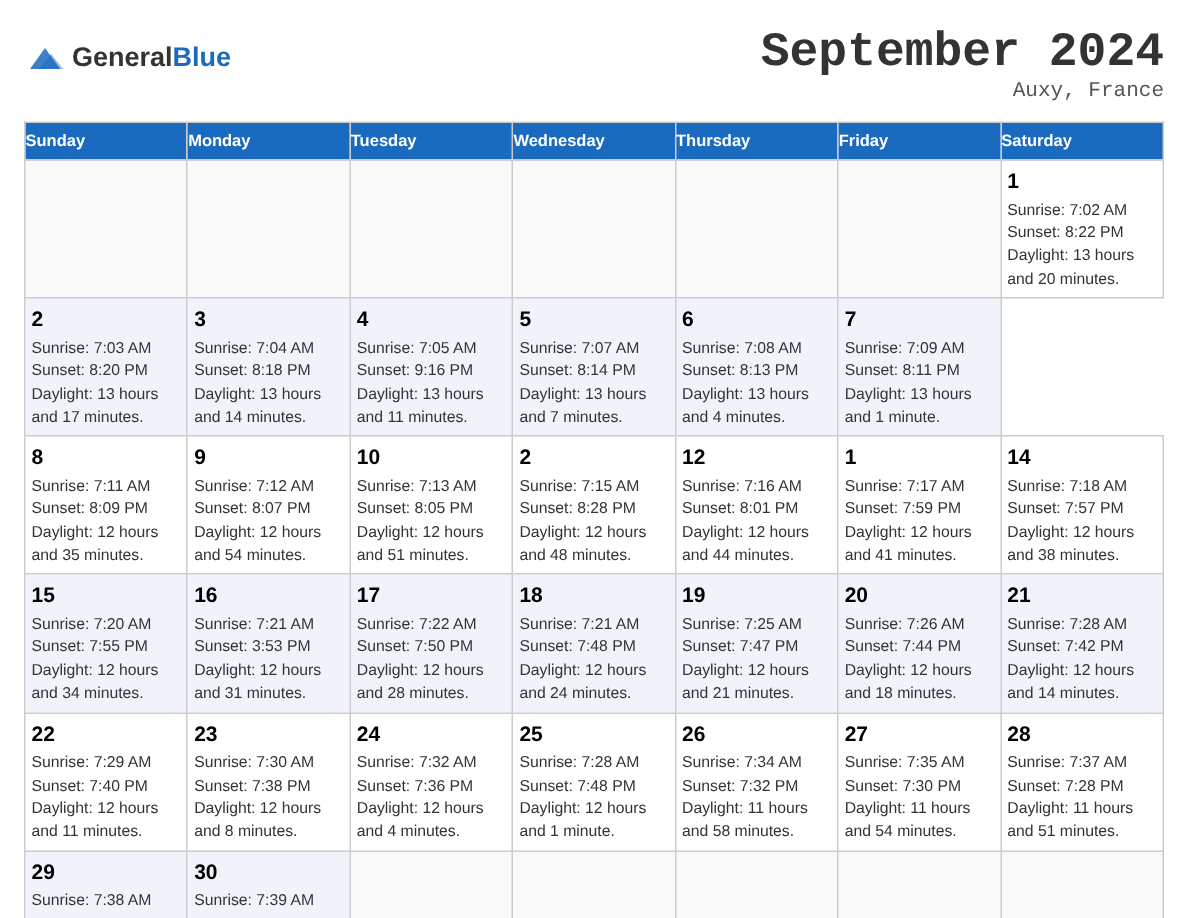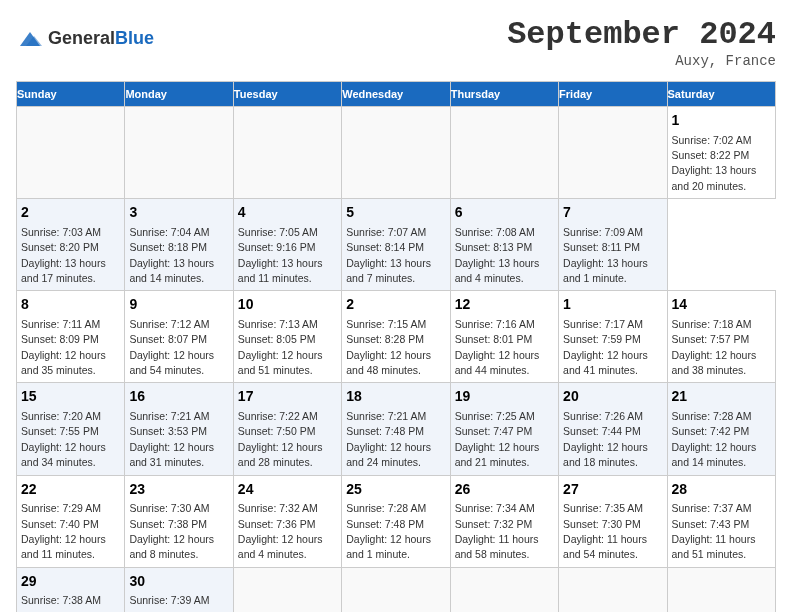--- a/index.html
+++ b/index.html
@@ -146,21 +146,21 @@
         <td><span class="day-num">20</span><span class="day-info">Sunrise: 7:26 AM</span><br><span class="day-info">Sunset: 7:44 PM</span><br><span class="day-info">Daylight: 12 hours and 18 minutes.</span></td>
         <td><span class="day-num">21</span><span class="day-info">Sunrise: 7:28 AM</span><br><span class="day-info">Sunset: 7:42 PM</span><br><span class="day-info">Daylight: 12 hours and 14 minutes.</span></td>
       </tr>
       <tr>
         <td><span class="day-num">22</span><span class="day-info">Sunrise: 7:29 AM</span><br><span class="day-info">Sunset: 7:40 PM</span><br><span class="day-info">Daylight: 12 hours and 11 minutes.</span></td>
         <td><span class="day-num">23</span><span class="day-info">Sunrise: 7:30 AM</span><br><span class="day-info">Sunset: 7:38 PM</span><br><span class="day-info">Daylight: 12 hours and 8 minutes.</span></td>
         <td><span class="day-num">24</span><span class="day-info">Sunrise: 7:32 AM</span><br><span class="day-info">Sunset: 7:36 PM</span><br><span class="day-info">Daylight: 12 hours and 4 minutes.</span></td>
         <td><span class="day-num">25</span><span class="day-info">Sunrise: 7:28 AM</span><br><span class="day-info">Sunset: 7:48 PM</span><br><span class="day-info">Daylight: 12 hours and 1 minute.</span></td>
         <td><span class="day-num">26</span><span class="day-info">Sunrise: 7:34 AM</span><br><span class="day-info">Sunset: 7:32 PM</span><br><span class="day-info">Daylight: 11 hours and 58 minutes.</span></td>
         <td><span class="day-num">27</span><span class="day-info">Sunrise: 7:35 AM</span><br><span class="day-info">Sunset: 7:30 PM</span><br><span class="day-info">Daylight: 11 hours and 54 minutes.</span></td>
-        <td><span class="day-num">28</span><span class="day-info">Sunrise: 7:37 AM</span><br><span class="day-info">Sunset: 7:43 PM</span><br><span class="day-info">Daylight: 11 hours and 51 minutes.</span></td>
+        <td><span class="day-num">28</span><span class="day-info">Sunrise: 7:37 AM</span><br><span class="day-info">Sunset: 7:28 PM</span><br><span class="day-info">Daylight: 11 hours and 51 minutes.</span></td>
       </tr>
       <tr>
         <td><span class="day-num">29</span><span class="day-info">Sunrise: 7:38 AM</span><br><br></td>
         <td><span class="day-num">30</span><span class="day-info">Sunrise: 7:39 AM</span><br><br></td>
         <td class="empty-cell"></td>
         <td class="empty-cell"></td>
         <td class="empty-cell"></td>
         <td class="empty-cell"></td>
         <td class="empty-cell"></td>
       </tr>

